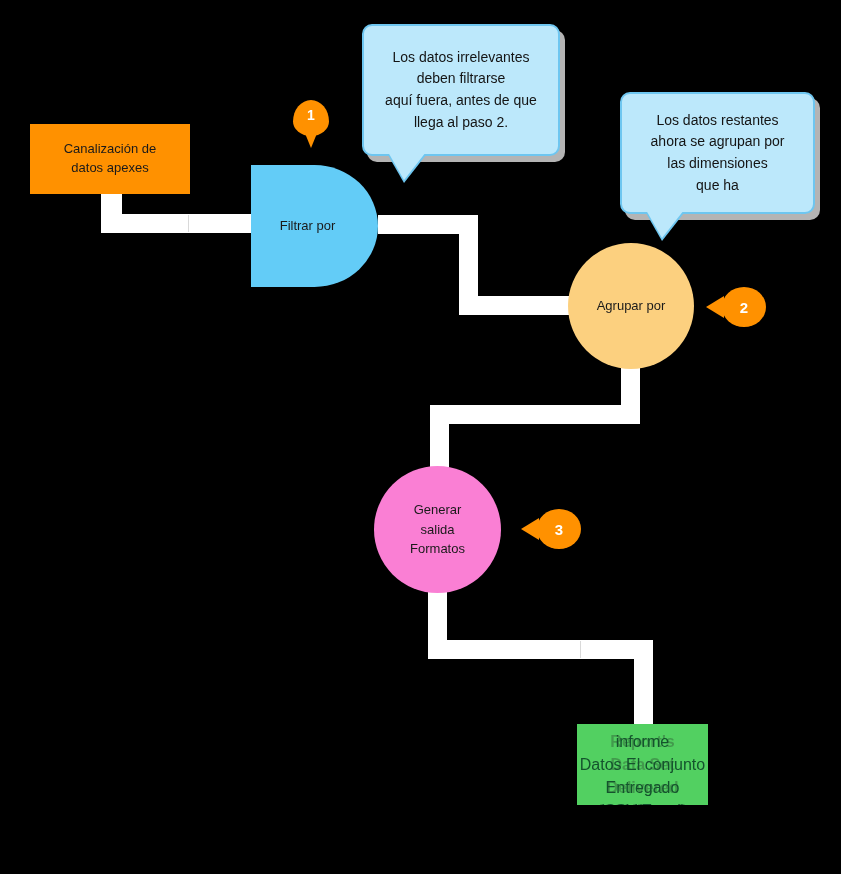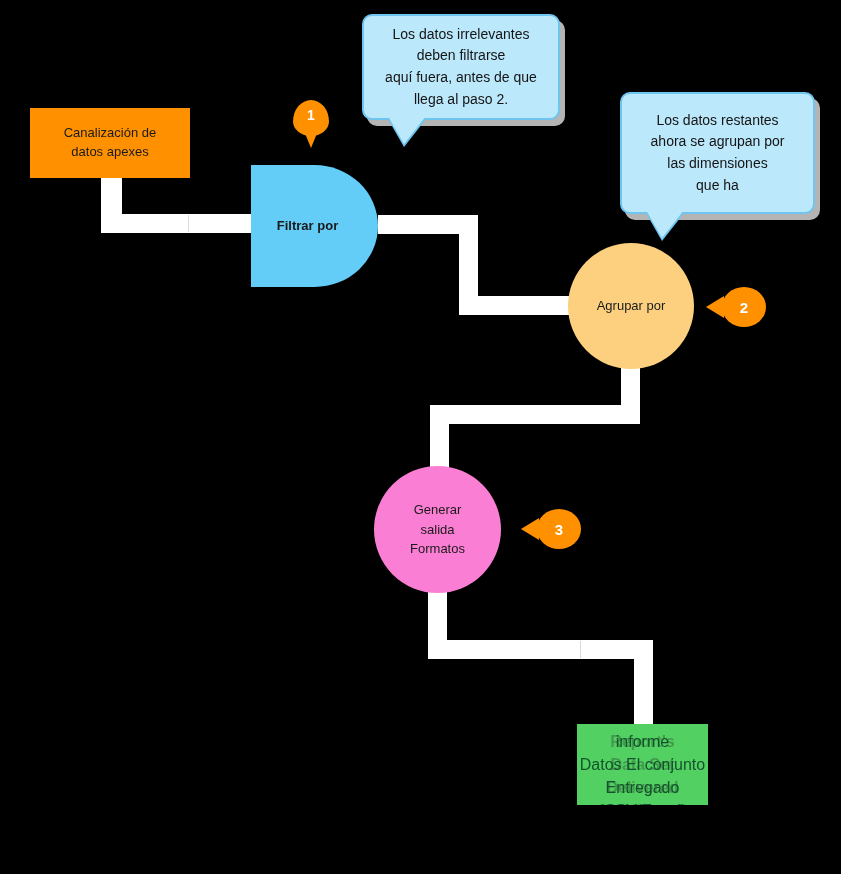--- a/index.html
+++ b/index.html
@@ -206,27 +206,27 @@
 
   <div class="pipe" style="left:621px;top:368px;width:19px;height:55px;"></div>
   <div class="pipe" style="left:430px;top:405px;width:210px;height:19px;"></div>
   <div class="pipe" style="left:430px;top:405px;width:19px;height:75px;"></div>
 
   <div class="pipe" style="left:428px;top:578px;width:19px;height:62px;"></div>
   <div class="pipe" style="left:428px;top:640px;width:225px;height:19px;"></div>
   <div class="pipe-seam" style="left:580px;top:641px;width:1px;height:17px;"></div>
   <div class="pipe" style="left:634px;top:640px;width:19px;height:90px;"></div>
 
-  <div class="proc-box" style="left:30px;top:108px;width:160px;height:70px;background:#ff9100;">
+  <div class="proc-box" style="left:30px;top:124px;width:160px;height:70px;background:#ff9100;">
     <span style="white-space:pre-line;">Canalización de
 datos apexes</span>
   </div>
 
   <div class="dshape" style="left:251px;top:165px;width:127px;height:122px;background:#63ccf7;">
-    <span style="margin-right:14px;white-space:pre-line;font-weight:bold;">Filtrar por</span>
+    <span style="margin-right:14px;white-space:pre-line;">Filtrar por</span>
   </div>
 
   <div class="circ" style="left:568px;top:243px;width:126px;height:126px;background:#fcd07f;">
     <span style="white-space:pre-line;text-align:right;">Agrupar por</span>
   </div>
 
   <div class="circ" style="left:374px;top:466px;width:127px;height:127px;background:#fa7fd4;">
     <span style="white-space:pre-line;">Generar
 salida
 Formatos</span>
@@ -238,21 +238,21 @@
 Data Set
 Delivered
 (CSV/Excel)</span>
     <span class="out-over">El
 informe
 Datos   El conjunto
 Entregado
 (CSV/Excel)</span>
   </div>
 
-  <div class="callout" style="left:362px;top:14px;width:198px;height:106px;">
+  <div class="callout" style="left:362px;top:24px;width:198px;height:132px;">
     <span class="callout-text">Los datos irrelevantes
 deben filtrarse
 aquí fuera, antes de que
 llega al paso 2.</span>
     <span class="tail-shadow"></span>
     <span class="tail"></span>
   </div>
 
   <div class="callout" style="left:620px;top:92px;width:195px;height:122px;">
     <span class="callout-text">Los datos restantes

